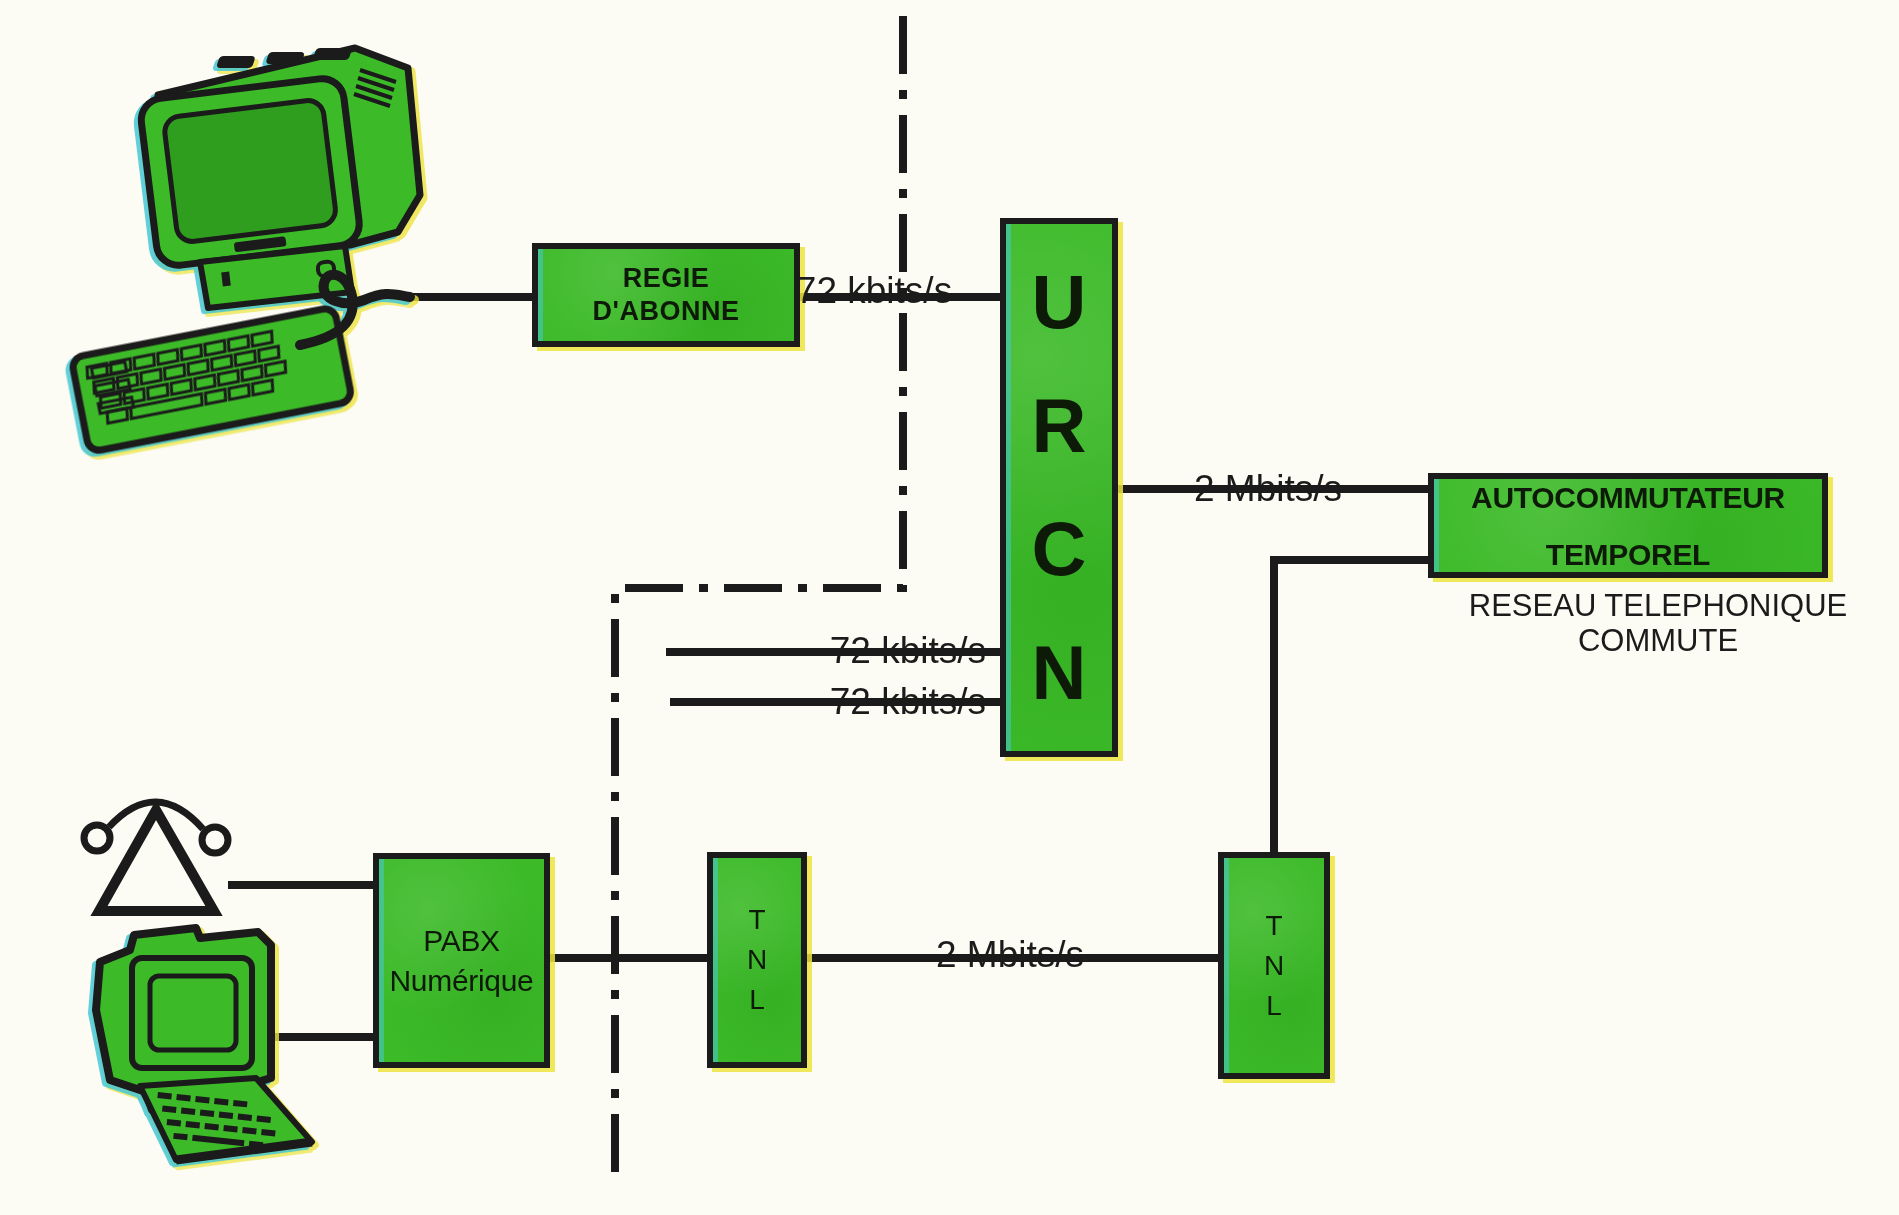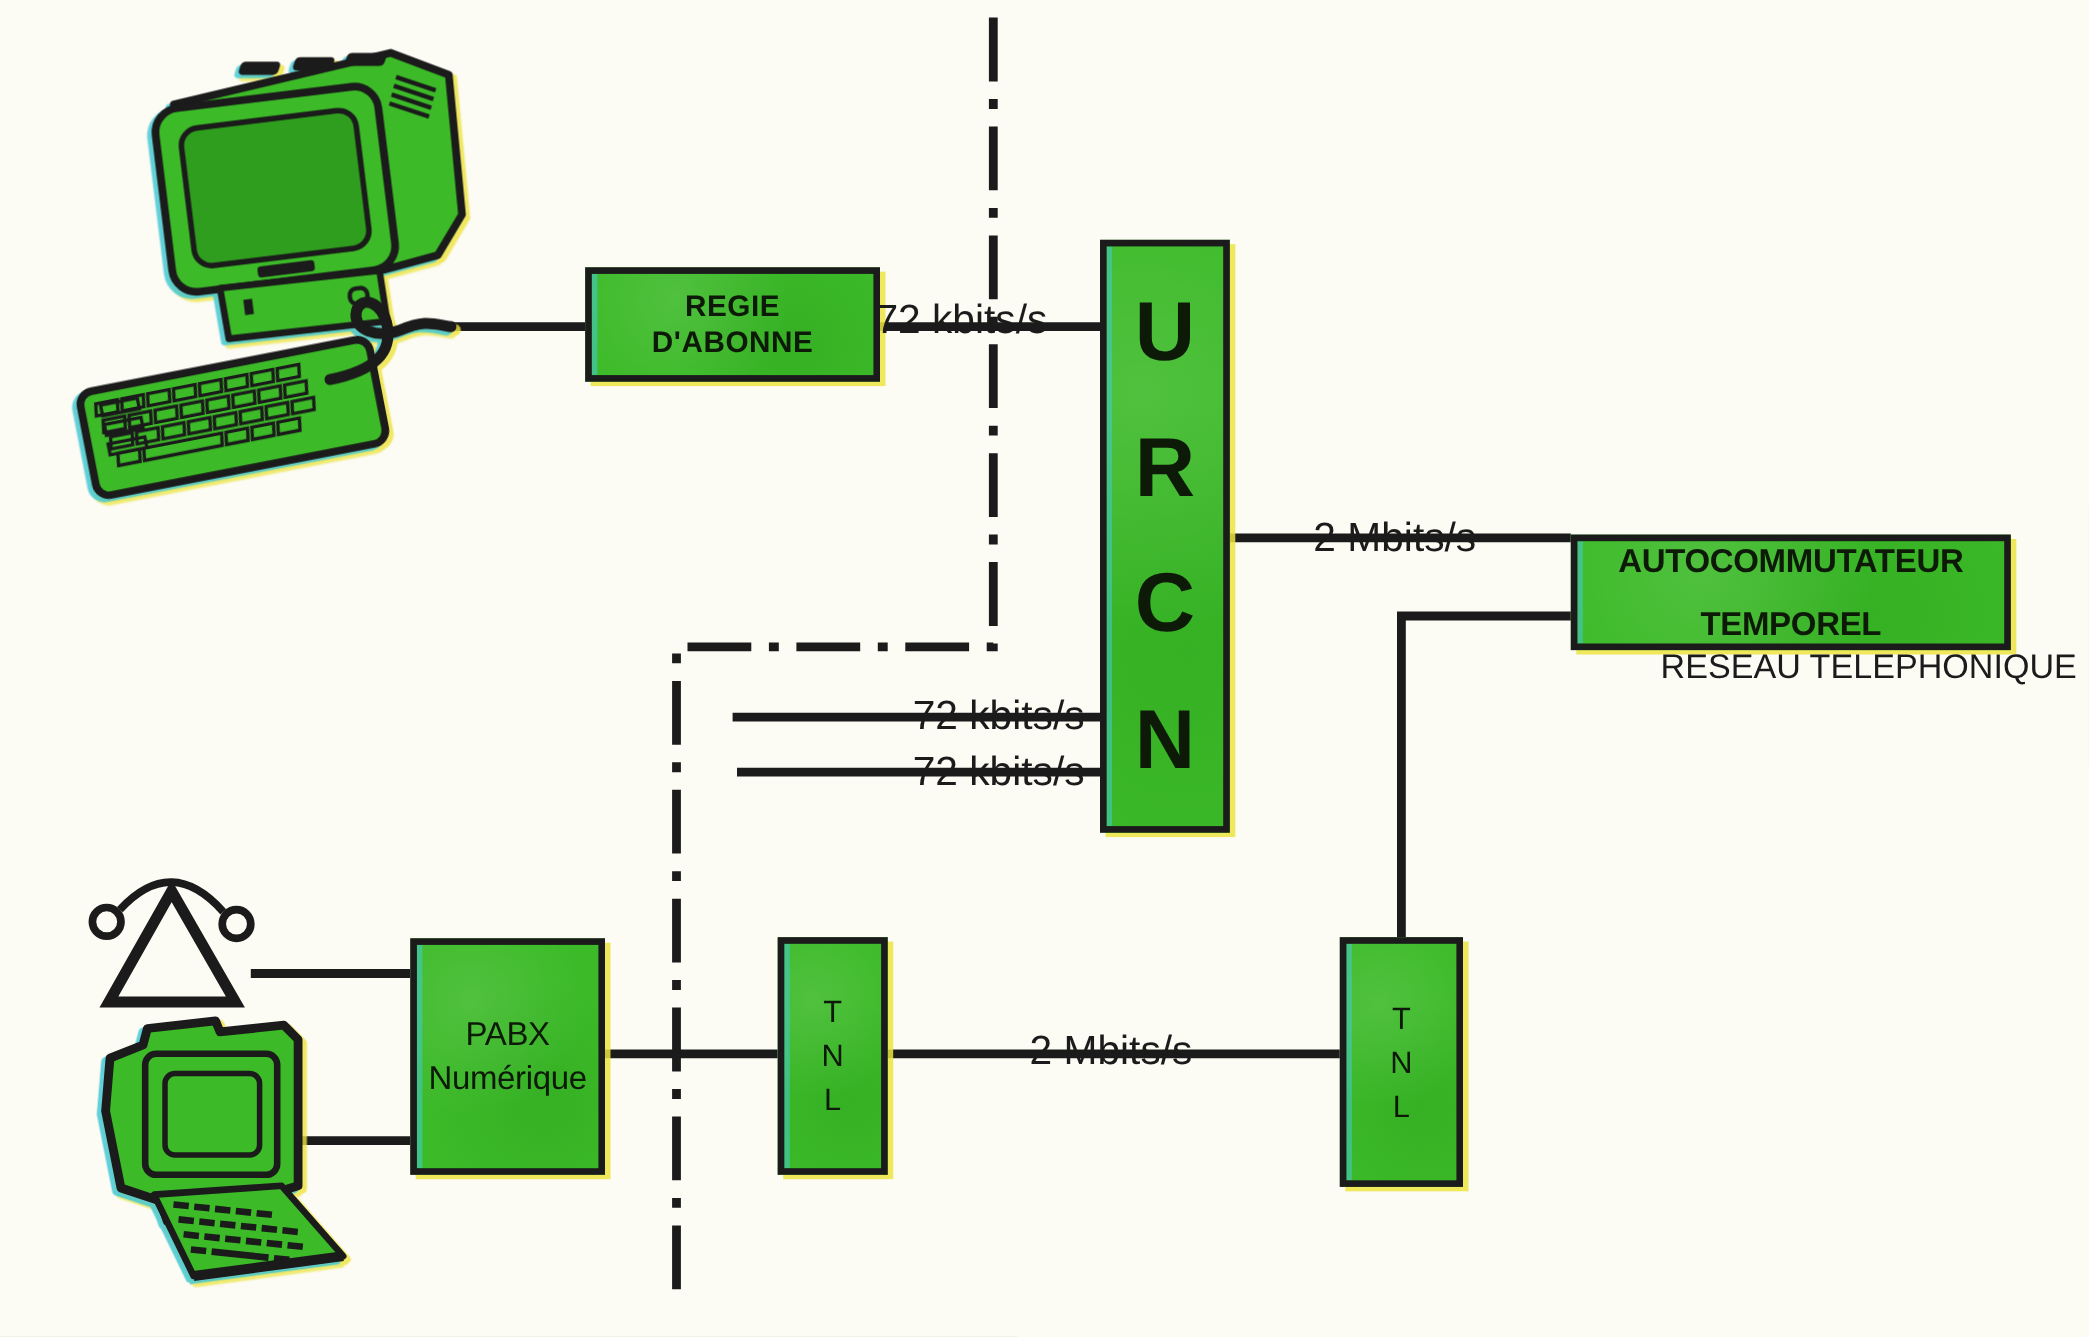--- a/index.html
+++ b/index.html
@@ -25,32 +25,32 @@
       radial-gradient(circle at 70% 70%, rgba(0,90,0,.10), rgba(0,0,0,0) 60%),
       var(--green);
     border:6px solid var(--ink);
     box-shadow:5px 4px 0 rgba(236,228,62,.85), inset 5px 0 0 rgba(69,200,213,.55);
     display:flex;flex-direction:column;align-items:center;justify-content:center;
     color:#0d1a08;text-align:center;
   }
   .box .bl{display:block;}
   #box-regie{left:532px;top:243px;width:268px;height:104px;font-size:27px;font-weight:bold;line-height:33px;letter-spacing:.5px;}
   #box-urcn{left:1000px;top:218px;width:118px;height:539px;justify-content:space-around;padding:16px 0;font-size:76px;font-weight:bold;line-height:1;}
-  #box-autocom{left:1428px;top:486px;width:400px;height:105px;font-size:30px;font-weight:bold;line-height:37px;letter-spacing:-0.3px;gap:20px;}
+  #box-autocom{left:1428px;top:473px;width:400px;height:105px;font-size:30px;font-weight:bold;line-height:37px;letter-spacing:-0.3px;gap:20px;}
   #box-pabx{left:373px;top:853px;width:177px;height:215px;font-size:30px;font-weight:normal;line-height:40px;letter-spacing:-0.3px;}
   #box-tnl-left{left:707px;top:852px;width:100px;height:216px;font-size:28px;line-height:40px;}
   #box-tnl-right{left:1218px;top:852px;width:112px;height:227px;font-size:28px;line-height:40px;}
   .linklabel{position:absolute;font-size:37px;color:var(--ink);white-space:nowrap;margin-top:24px;}
   #lab-72-1{left:762px;top:246px;width:224px;text-align:center;}
   #lab-72-2{left:770px;top:606px;width:216px;text-align:right;}
   #lab-72-3{left:770px;top:657px;width:216px;text-align:right;}
   #lab-2m-top{left:1156px;top:444px;width:224px;text-align:center;}
   #lab-2m-bottom{left:898px;top:910px;width:224px;text-align:center;}
   .note{position:absolute;font-size:31px;line-height:35px;color:var(--ink);}
-  #note-reseau{left:1428px;top:588px;width:460px;text-align:right;}
+  #note-reseau{left:1428px;top:588px;width:460px;text-align:center;}
 </style>
 </head>
 <body>
 
 <div class="stage">
 
   <svg class="art" width="1899" height="1215" viewBox="0 0 1899 1215">
 
     <g stroke="#1b1b1b" stroke-width="8" fill="none">
       <path d="M408,297 H532"></path>
@@ -212,15 +212,16 @@
   </div>
 
   <div class="linklabel" id="lab-72-1">72 kbits/s</div>
   <div class="linklabel" id="lab-72-2">72 kbits/s</div>
   <div class="linklabel" id="lab-72-3">72 kbits/s</div>
   <div class="linklabel" id="lab-2m-top">2 Mbits/s</div>
   <div class="linklabel" id="lab-2m-bottom">2 Mbits/s</div>
 
   <div class="note" id="note-reseau">
     <div>RESEAU TELEPHONIQUE</div>
+    <div>COMMUTE</div>
   </div>
 
 </div>
 
 </body></html>

